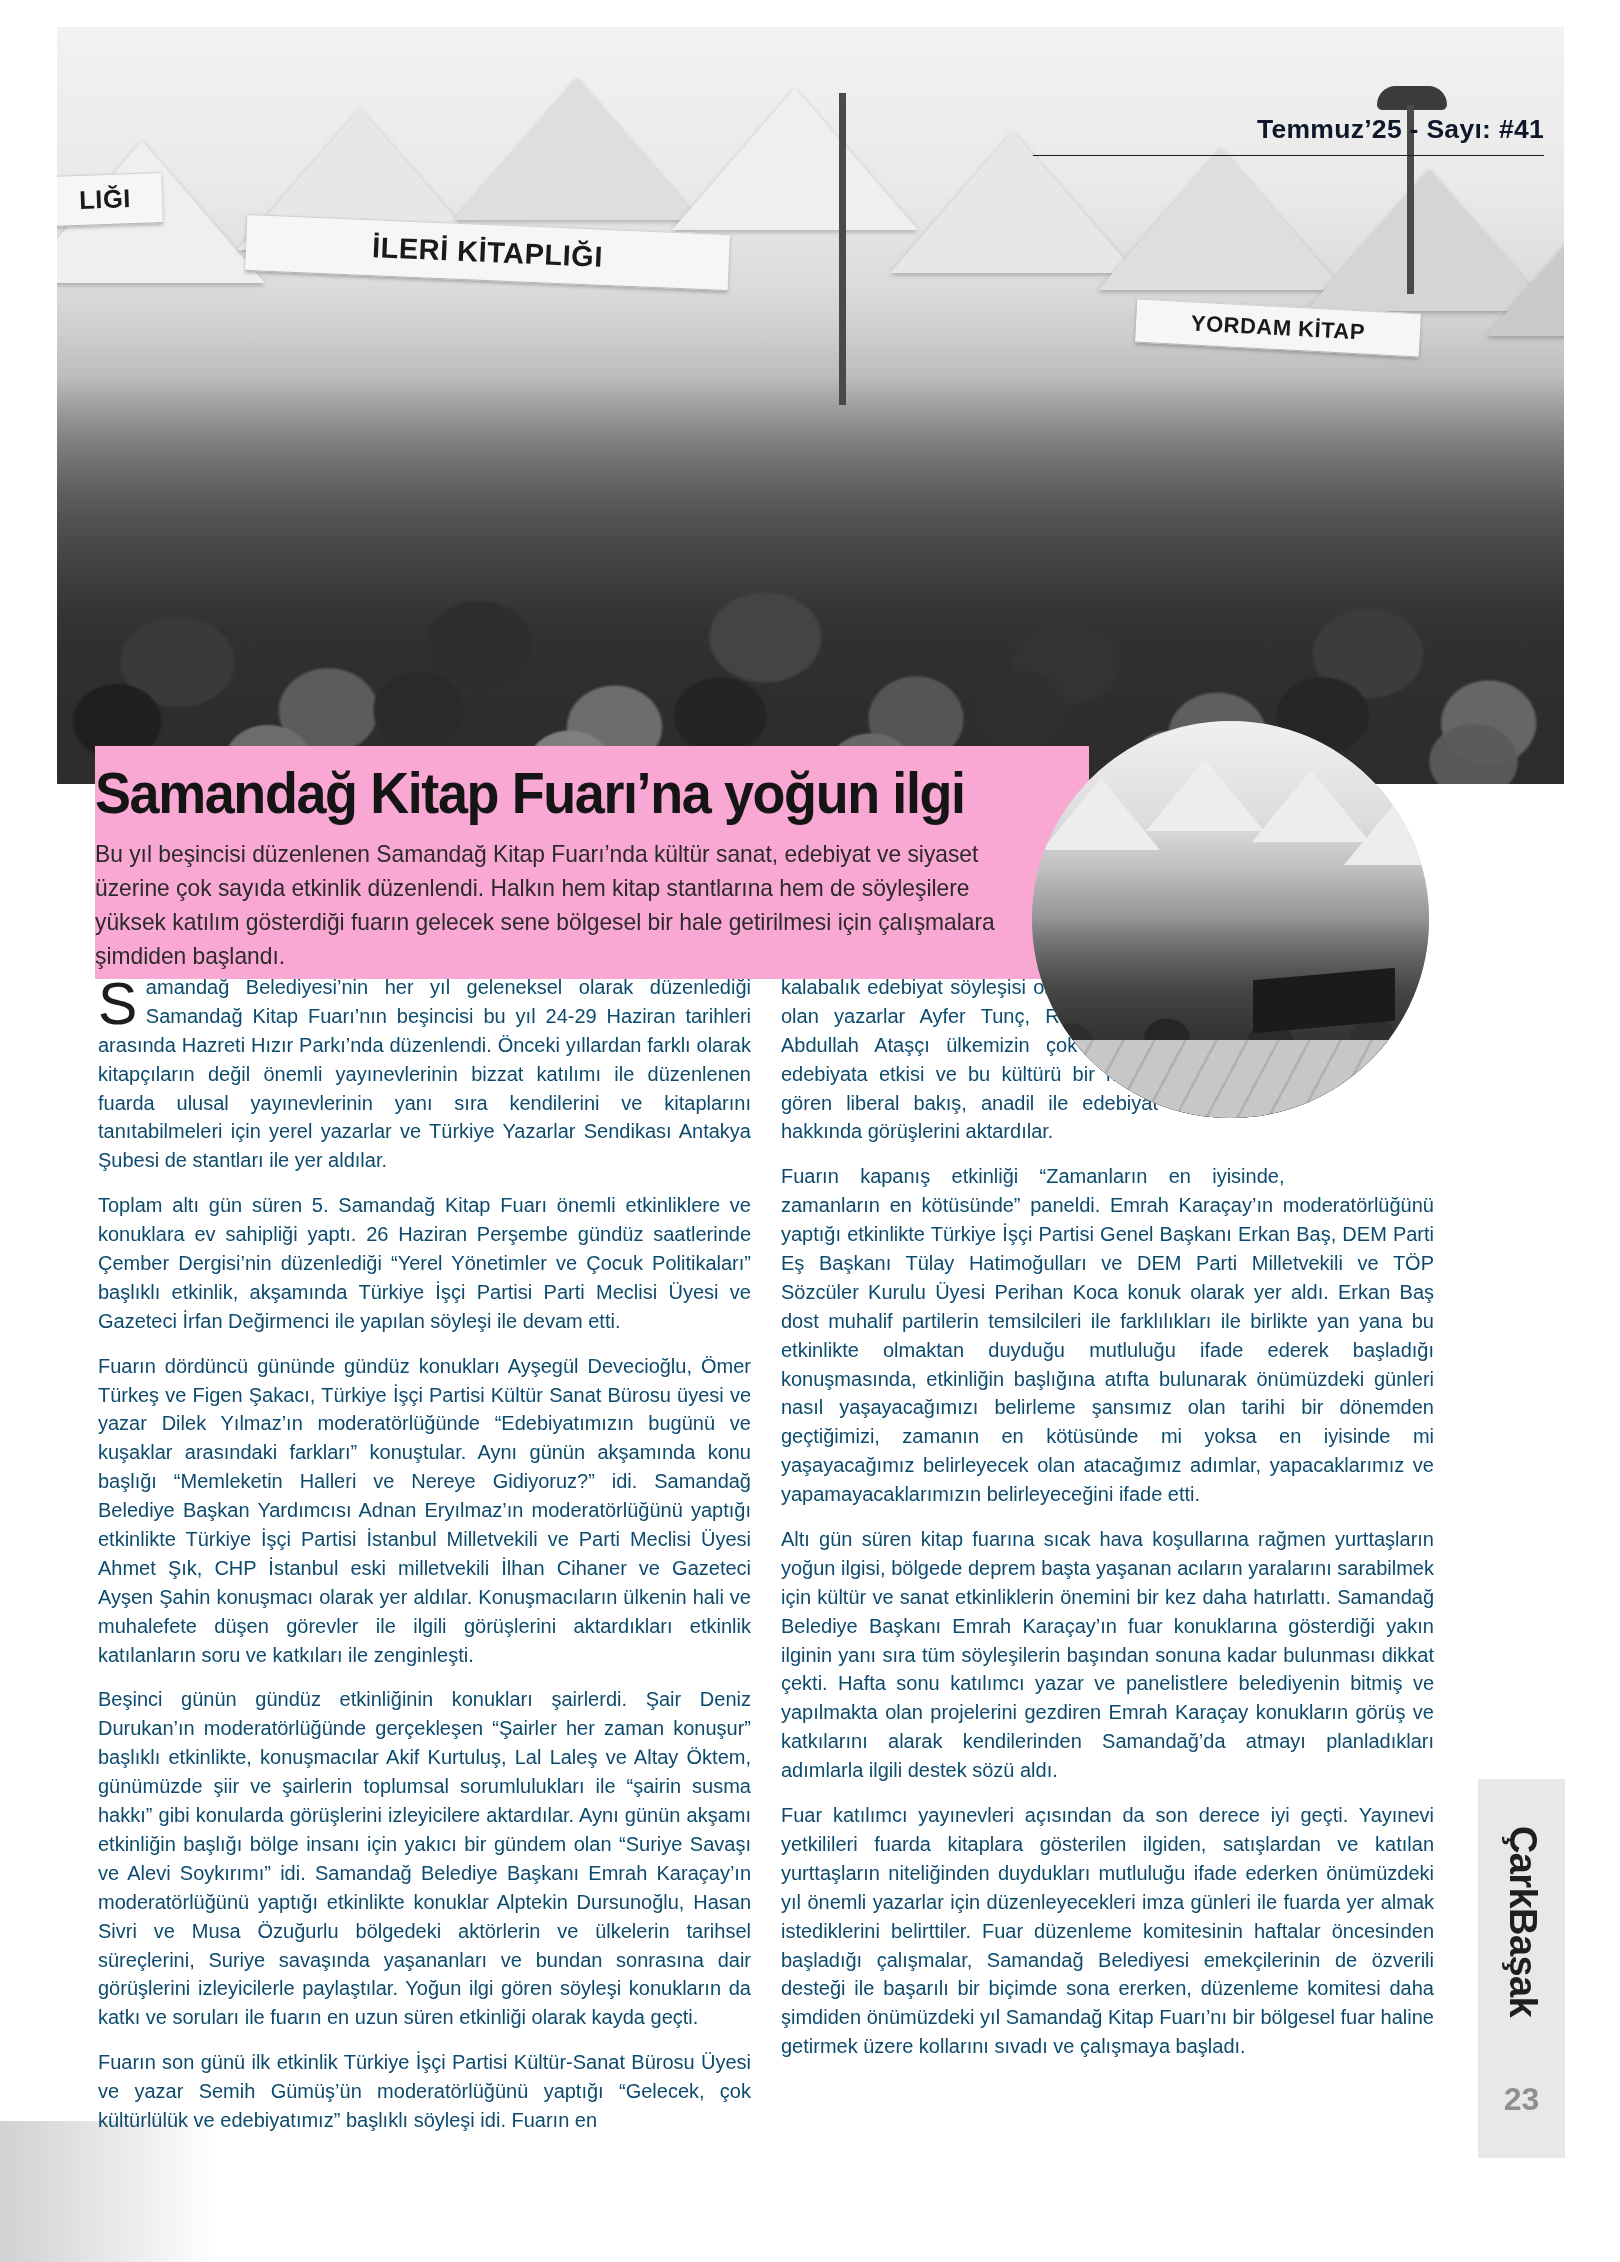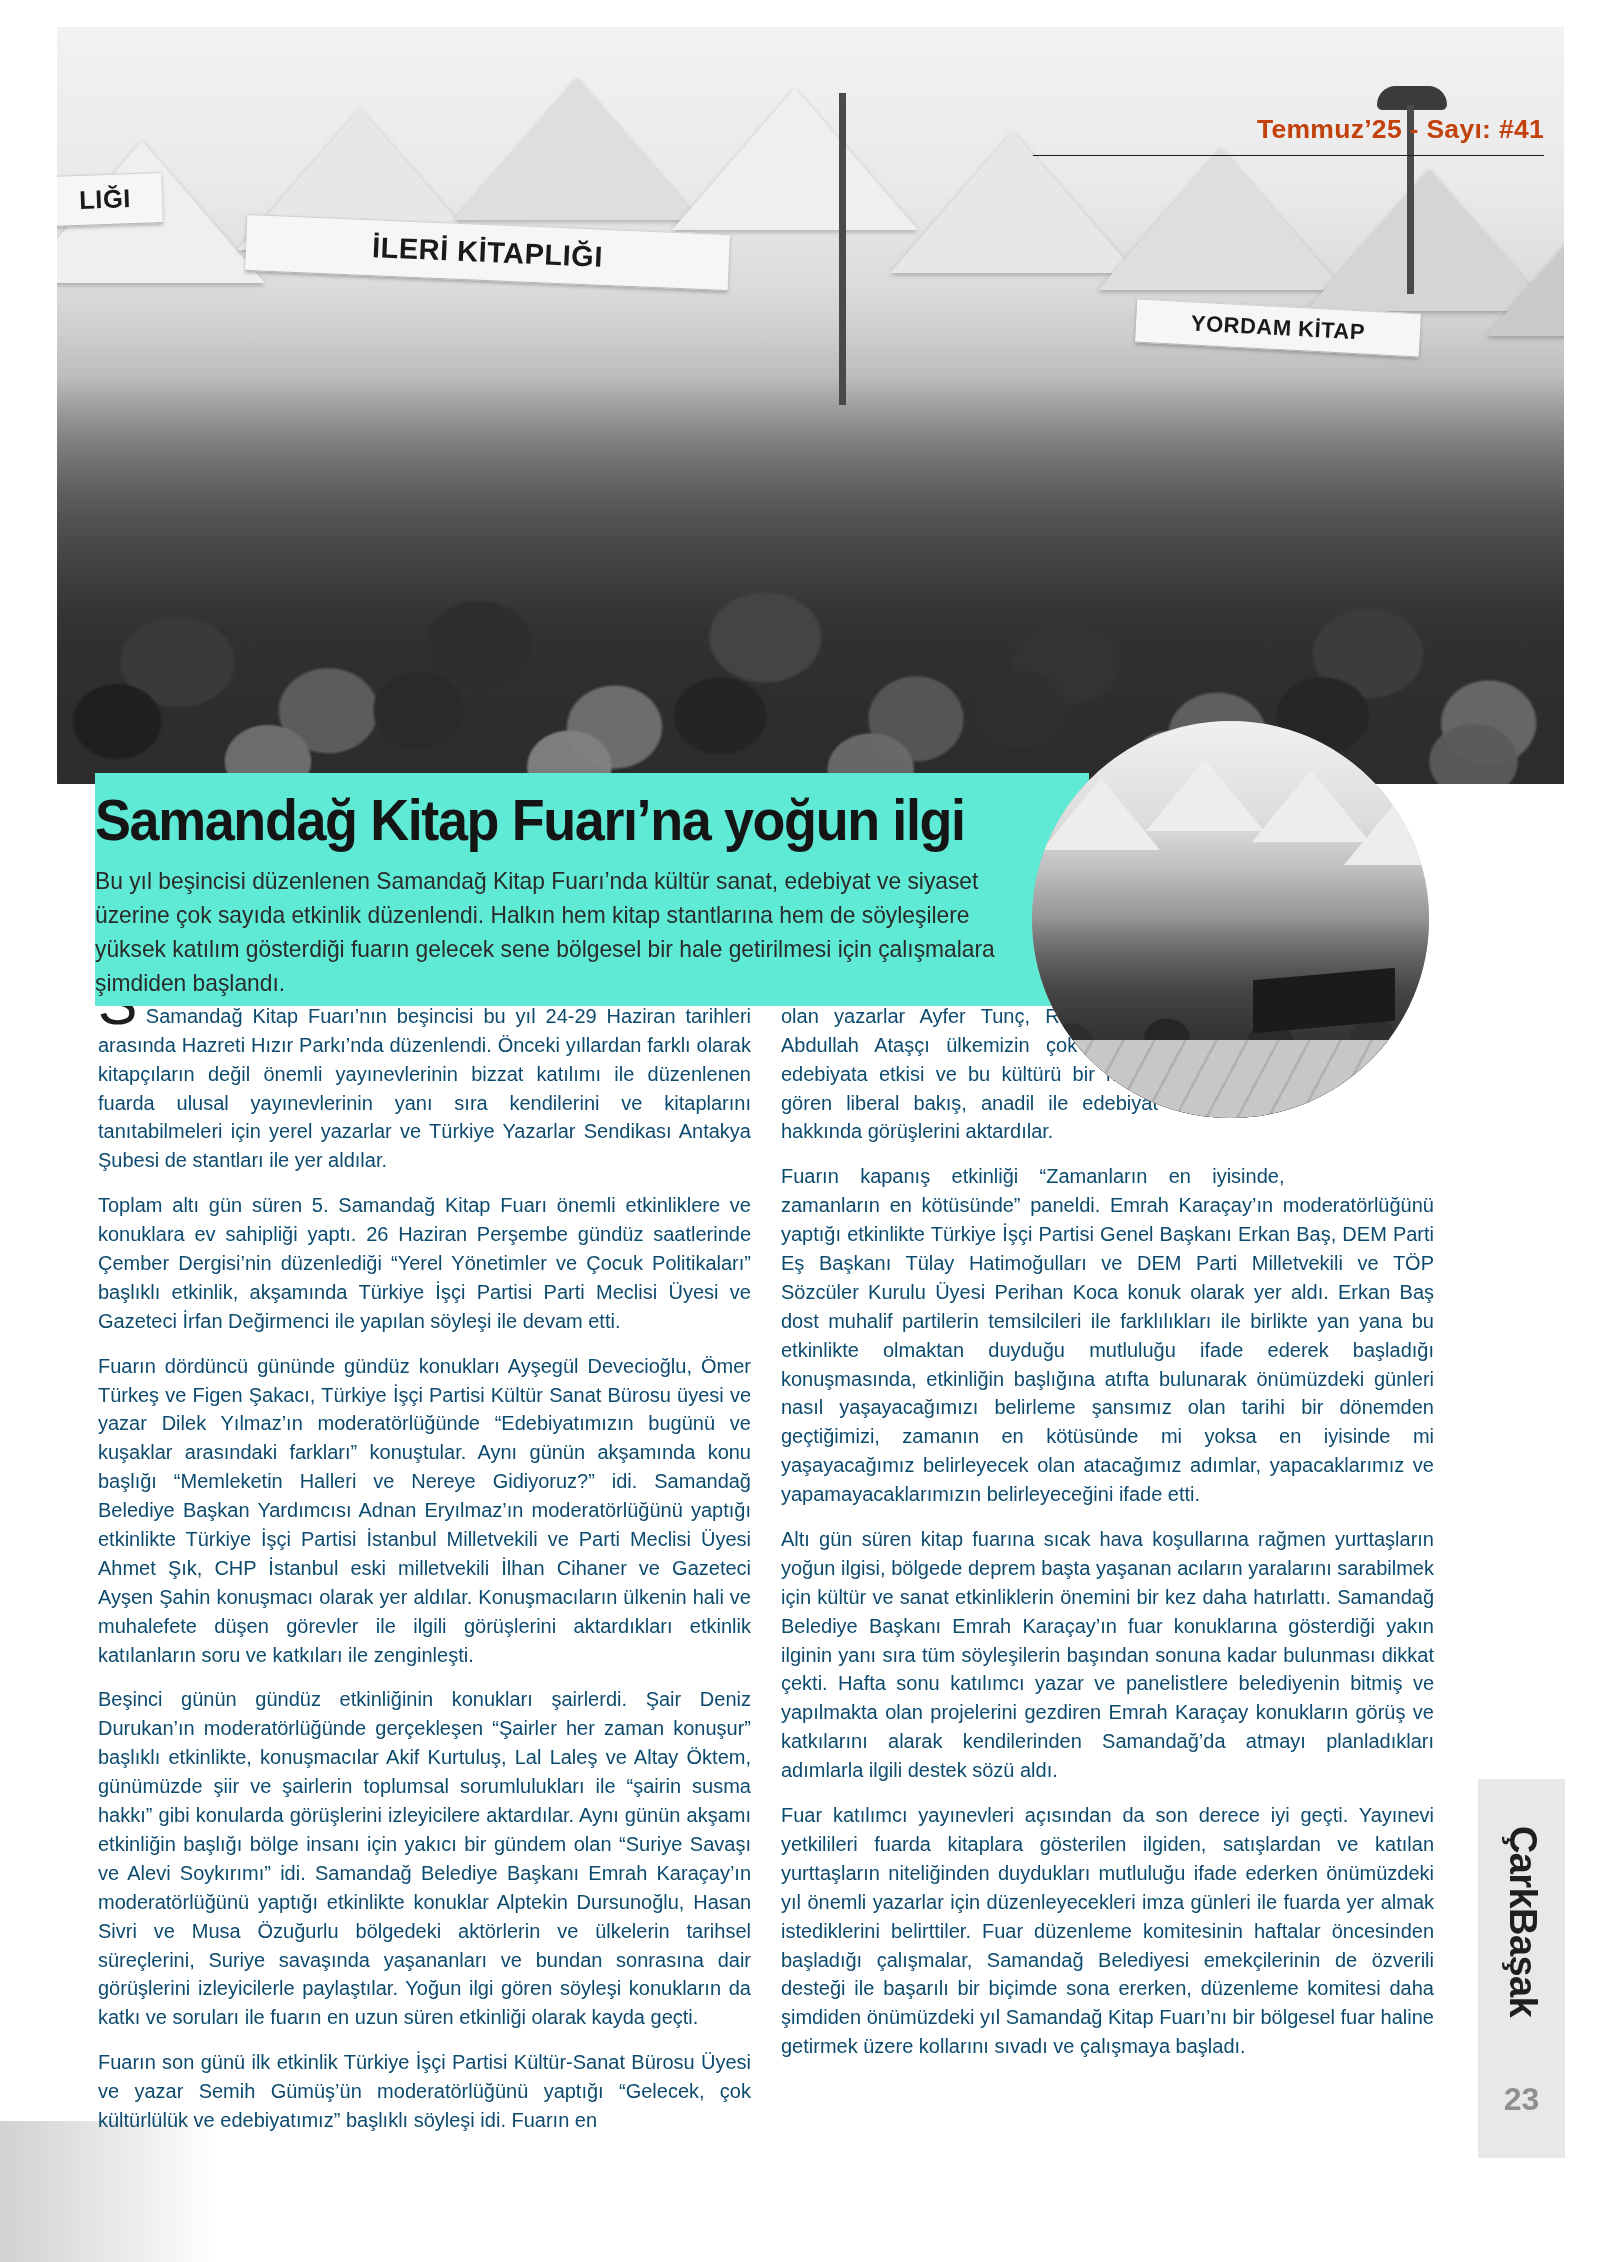--- a/index.html
+++ b/index.html
@@ -115,38 +115,38 @@
   .issue-wrap {
     position: absolute;
     right: 76px;
     top: 114px;
     text-align: right;
     z-index: 6;
   }
   .issue-text {
     font-size: 26.5px;
     font-weight: bold;
-    color: #c2410c;
+    color: #0f172a;
     letter-spacing: 0.3px;
     white-space: nowrap;
   }
   .issue-rule {
     margin-top: 9.5px;
     width: 511px;
     height: 1.9px;
     background: #1c1c1c;
   }
 
   
   .titlebar {
     position: absolute;
     left: 95px;
-    top: 773px;
+    top: 746px;
     width: 994px;
-    background: #5eead4;
+    background: #f9a8d4;
     z-index: 5;
     padding: 17px 0 5.7px 0;
   }
   .headline {
     font-size: 58px;
     line-height: 1.02;
     font-weight: bold;
     letter-spacing: -1.5px;
     color: #151515;
     transform: scaleX(.93);

